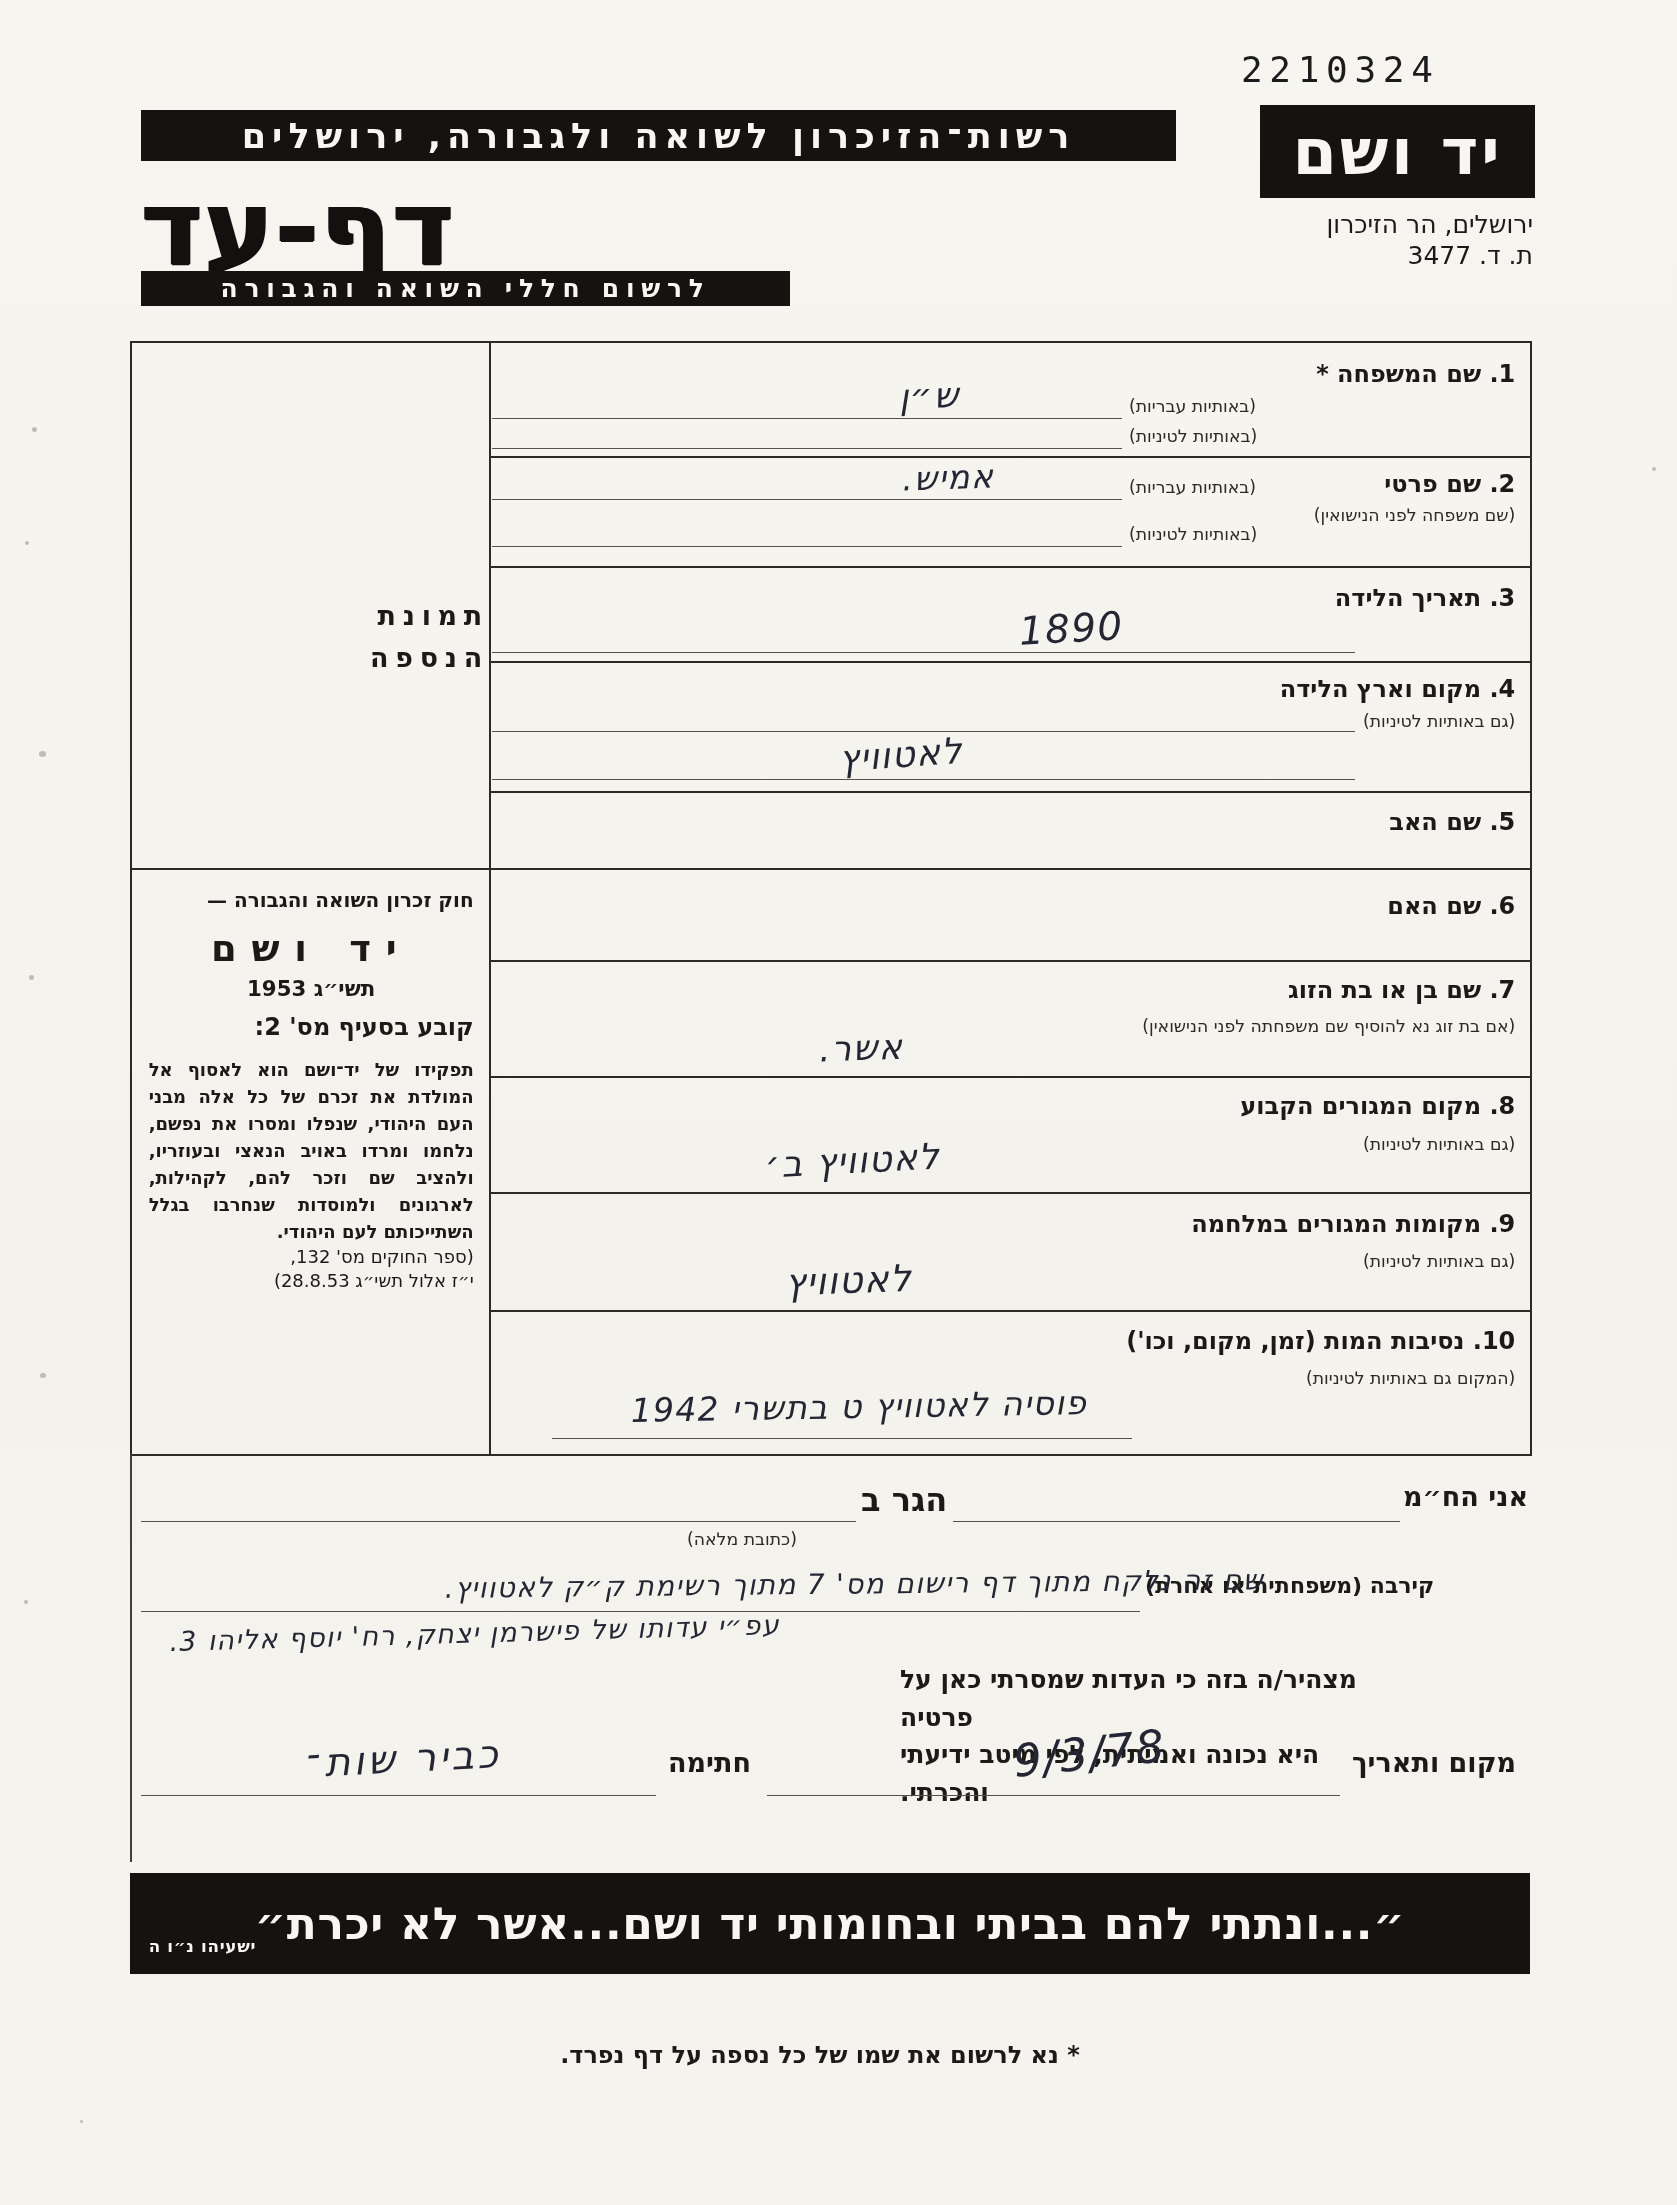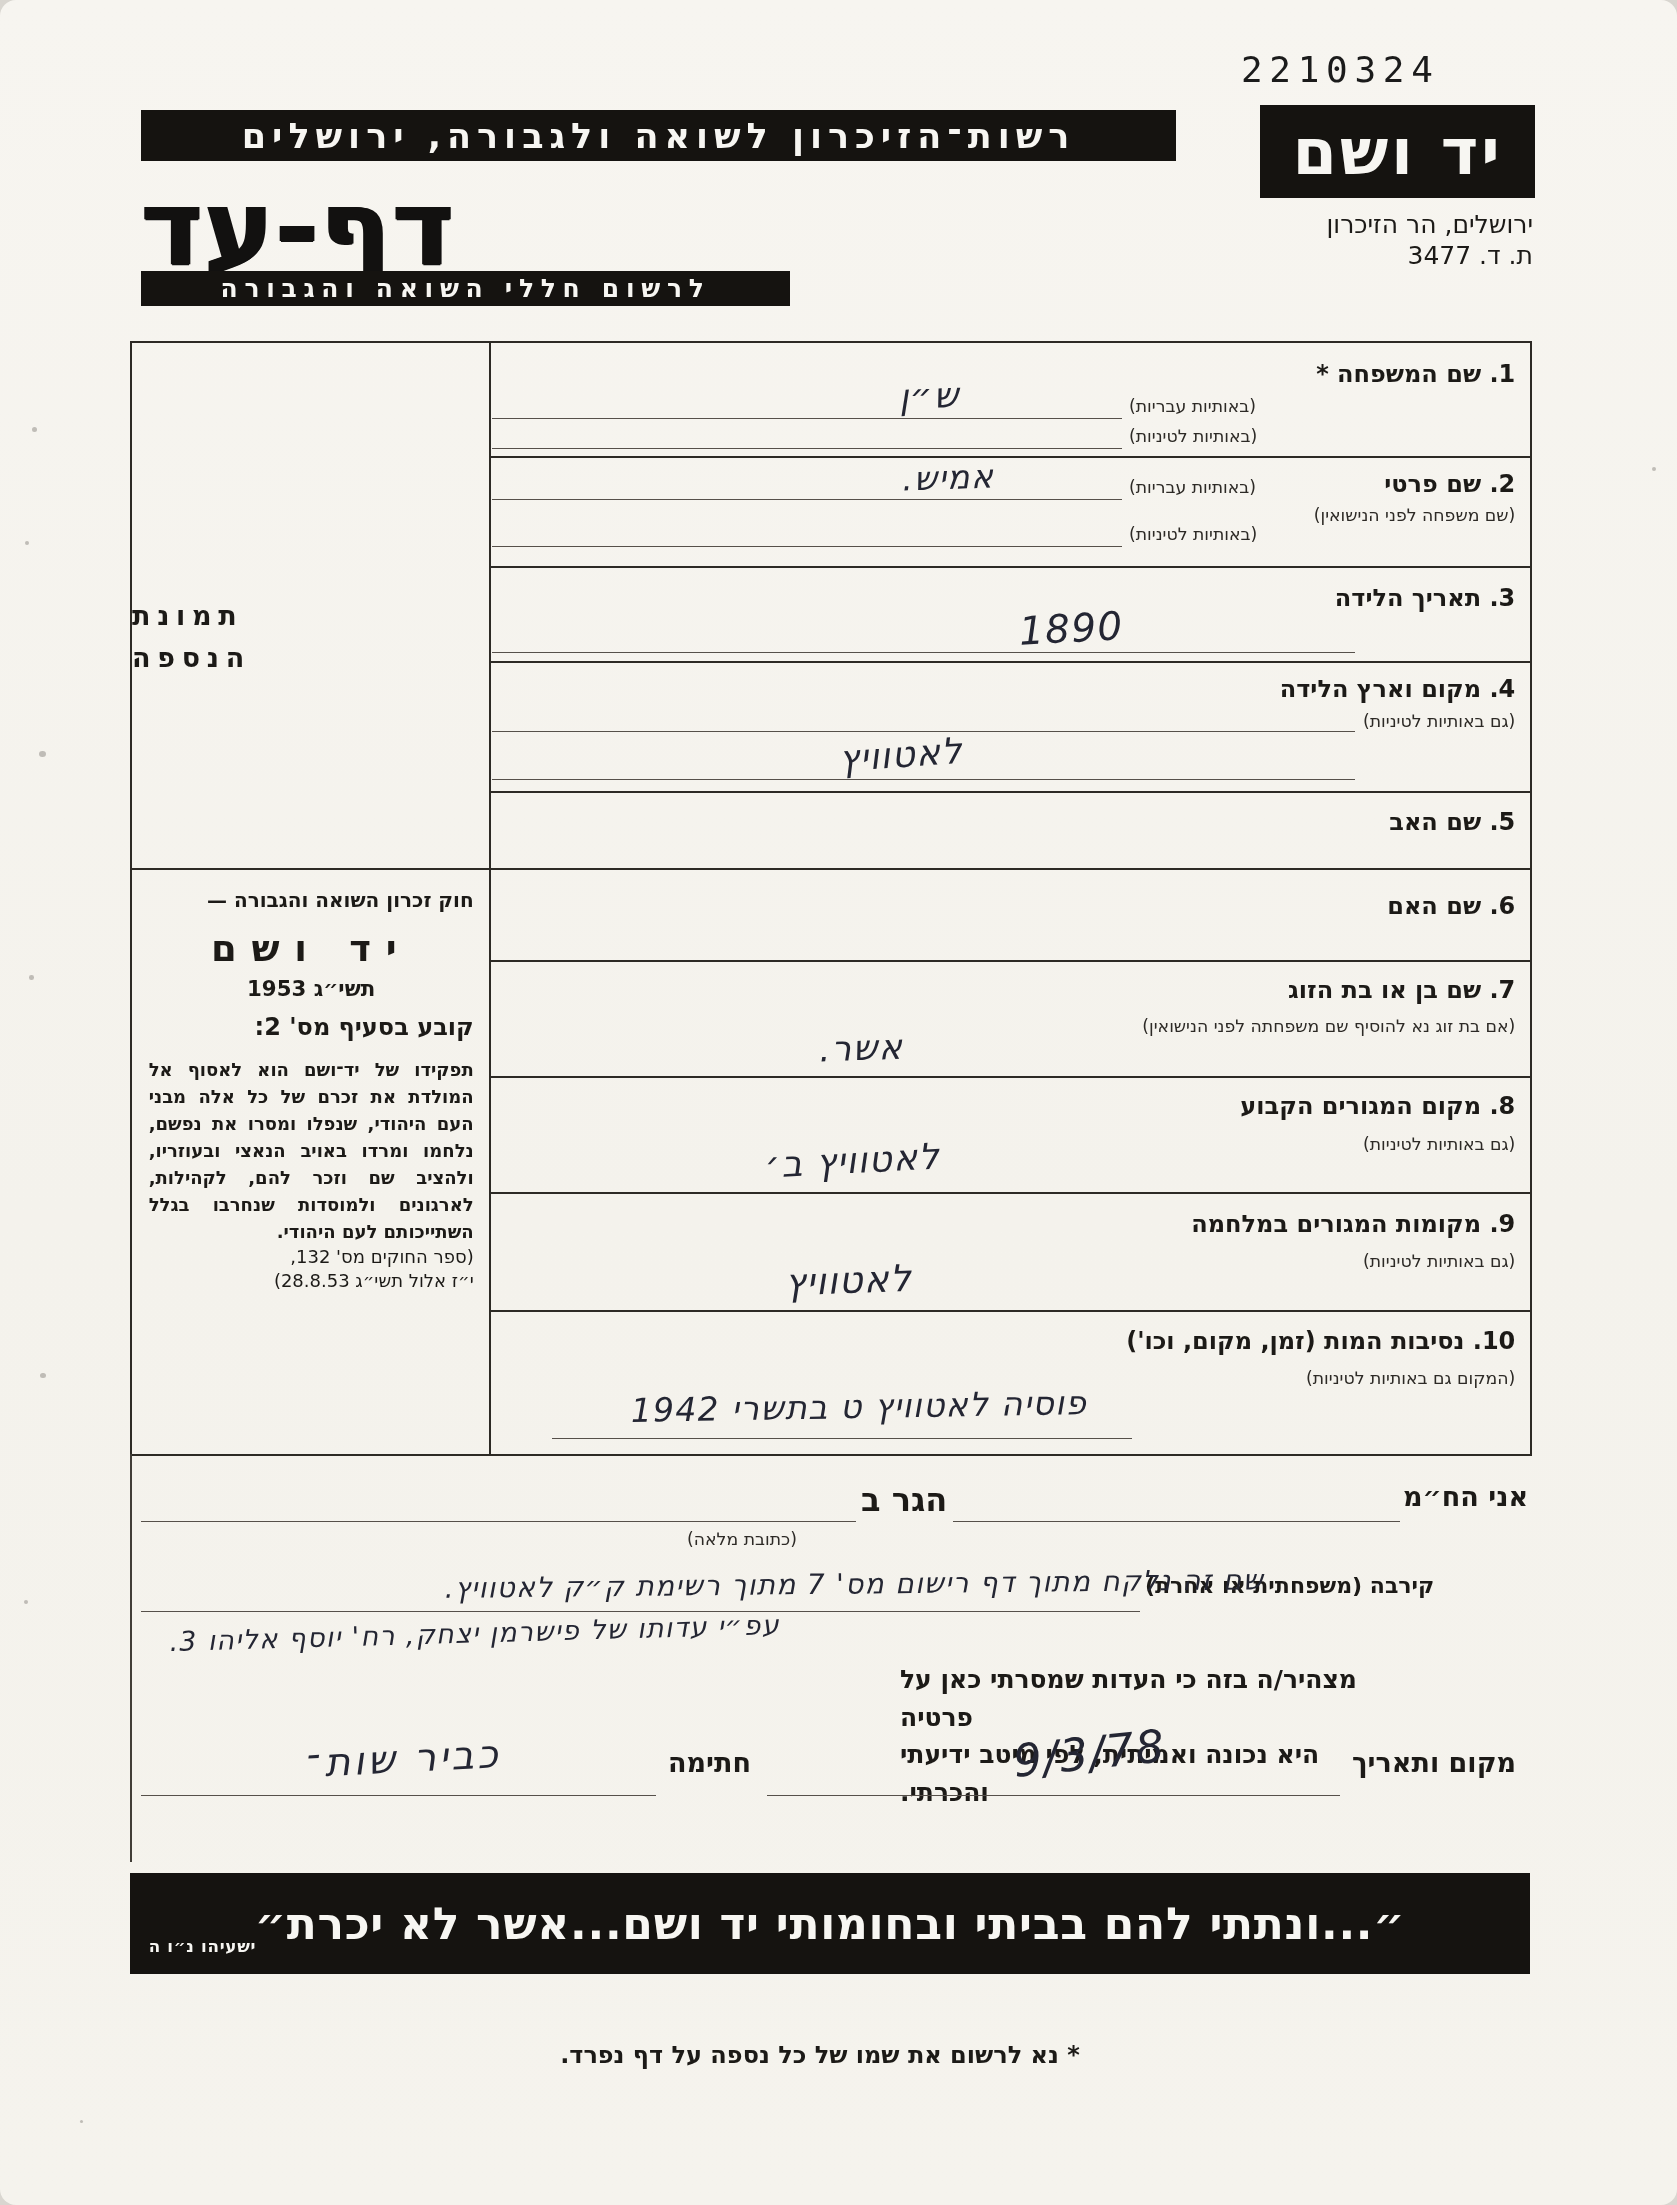--- a/index.html
+++ b/index.html
@@ -1,19 +1,19 @@
 <!DOCTYPE html>
 <html lang="he" dir="rtl" style="font-size:10.7px"><head>
 <meta charset="utf-8">
 <style>
   html,body{margin:0;padding:0;background:#d9d6d0;}
   .page{
     position:relative;width:1677px;height:2205px;margin:0 auto;
     background:linear-gradient(180deg,#f7f5f0 0%,#f4f2ec 55%,#f5f3ed 100%);
-    font-family:"DejaVu Sans",sans-serif;color:#1c1a17;direction:rtl;overflow:hidden;border-radius:16px;
+    font-family:"DejaVu Sans",sans-serif;color:#1c1a17;direction:rtl;overflow:hidden;
   }
   .abs{position:absolute;}
   .bar{background:#151310;color:#f7f6f2;font-weight:bold;display:flex;align-items:center;justify-content:center;}
   .flabel{font-weight:bold;font-size:24px;white-space:nowrap;color:#1c1a17;}
   .fcap{font-size:17.3px;color:#2d2a26;white-space:nowrap;}
   .hw{font-style:italic;color:#242633;white-space:nowrap;letter-spacing:1.3px;}
   .wline{height:0;border-top:1.3px solid #56504a;}
   .rowline{height:0;border-top:2px solid #2d2a25;}
   .speck{border-radius:50%;background:#8a867f;opacity:.5;}
 </style>
@@ -41,21 +41,21 @@
 
   <div class="abs bar" style="left:141px;top:271px;width:649px;height:35px;font-size:25px;letter-spacing:6.7px">
     <span>לרשום חללי השואה והגבורה</span>
   </div>
 
   <div class="abs" style="left:130px;top:341px;width:1398px;height:1111px;border:2px solid #2d2a25">
 
     <div class="abs" style="left:357px;top:0;height:1111px;border-left:2px solid #2d2a25"></div>
     <div class="abs rowline" style="left:0;top:525px;width:357px"></div>
 
-    <div class="abs" style="left:0;top:252px;width:357px;text-align:left;font-weight:bold;font-size:27px;letter-spacing:6.7px;line-height:1.55">
+    <div class="abs" style="left:0;top:252px;width:357px;text-align:right;font-weight:bold;font-size:27px;letter-spacing:6.7px;line-height:1.55">
       <div>תמונת</div>
       <div>הנספה</div>
     </div>
 
     <div class="abs" style="left:16.7px;top:545px;width:325px">
       <div style="font-weight:bold;font-size:20px;text-align:right">חוק זכרון השואה והגבורה —</div>
       <div style="font-weight:bold;font-size:37px;text-align:center;letter-spacing:14.7px;margin-top:14.7px">יד ושם</div>
       <div style="font-weight:bold;font-size:21.3px;text-align:center;margin-top:6.7px">תשי״ג 1953</div>
       <div style="font-weight:bold;font-size:24px;text-align:right;margin-top:12px">קובע בסעיף מס' 2:</div>
       <div style="font-weight:bold;font-size:18px;text-align:justify;line-height:1.5;margin-top:14.7px">תפקידו של יד־ושם הוא לאסוף אל המולדת את זכרם של כל אלה מבני העם היהודי, שנפלו ומסרו את נפשם, נלחמו ומרדו באויב הנאצי ובעוזריו, ולהציב שם וזכר להם, לקהילות, לארגונים ולמוסדות שנחרבו בגלל השתייכותם לעם היהודי.</div>

